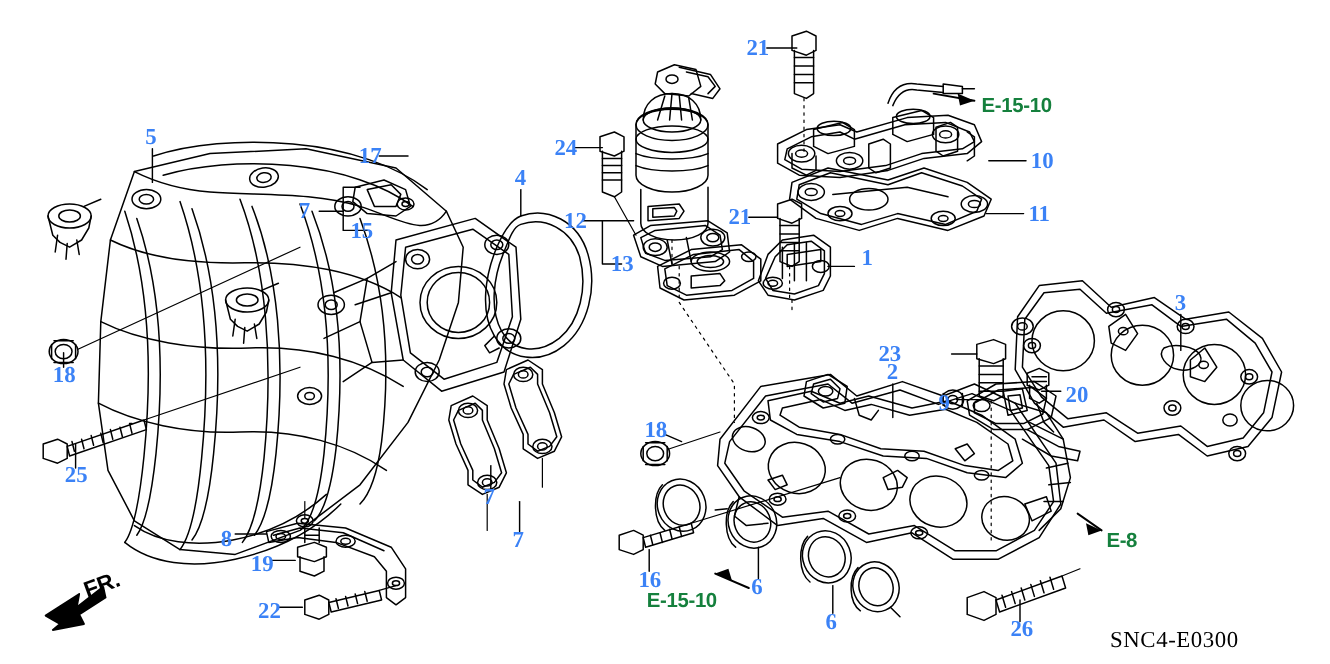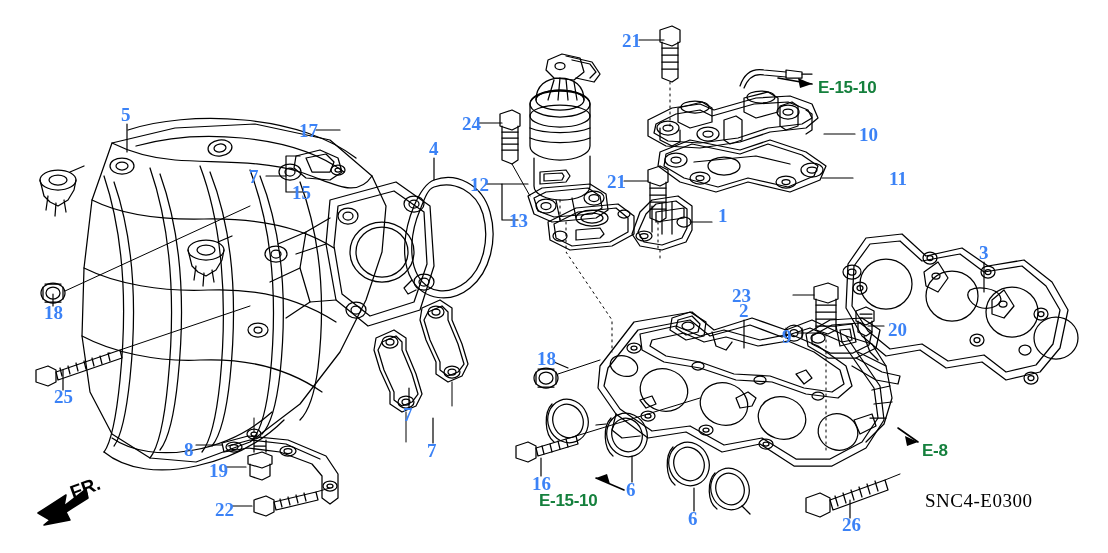--- a/index.html
+++ b/index.html
@@ -508,21 +508,21 @@
 <div class="callout" style="left:979px;top:243px;">3</div>
 <div class="callout" style="left:429px;top:139px;">4</div>
 <div class="callout" style="left:121px;top:105px;">5</div>
 <div class="callout" style="left:626px;top:480px;">6</div>
 <div class="callout" style="left:688px;top:509px;">6</div>
 <div class="callout" style="left:427px;top:441px;">7</div>
 <div class="callout" style="left:403px;top:405px;">7</div>
 <div class="callout" style="left:184px;top:440px;">8</div>
 <div class="callout" style="left:782px;top:327px;">9</div>
 <div class="callout" style="left:859px;top:125px;">10</div>
-<div class="callout" style="left:857px;top:169px;margin-left:32px;">11</div>
+<div class="callout" style="left:857px;top:169px;">11</div>
 <div class="callout" style="left:470px;top:175px;">12</div>
 <div class="callout" style="left:509px;top:211px;">13</div>
 <div class="callout" style="left:249px;top:167px;">7</div>
 <div class="callout" style="left:292px;top:183px;">15</div>
 <div class="callout" style="left:299px;top:121px;">17</div>
 <div class="callout" style="left:44px;top:303px;">18</div>
 <div class="callout" style="left:537px;top:349px;">18</div>
 <div class="callout" style="left:532px;top:474px;">16</div>
 <div class="callout" style="left:209px;top:461px;">19</div>
 <div class="callout" style="left:888px;top:320px;">20</div>
@@ -533,13 +533,13 @@
 <div class="callout" style="left:462px;top:114px;">24</div>
 <div class="callout" style="left:54px;top:387px;">25</div>
 <div class="callout" style="left:842px;top:515px;">26</div>
 
 <div class="reftag" style="left:818px;top:79px;">E-15-10</div>
 <div class="reftag" style="left:539px;top:492px;">E-15-10</div>
 <div class="reftag" style="left:922px;top:442px;">E-8</div>
 
 <div class="frlabel" style="left:74px;top:483px;">FR.</div>
 
-<div class="titleblock" style="left:925px;top:491px;">SNC4-E0300</div>
+<div class="titleblock" style="left:925px;top:524px;">SNC4-E0300</div>
 
 </body></html>

